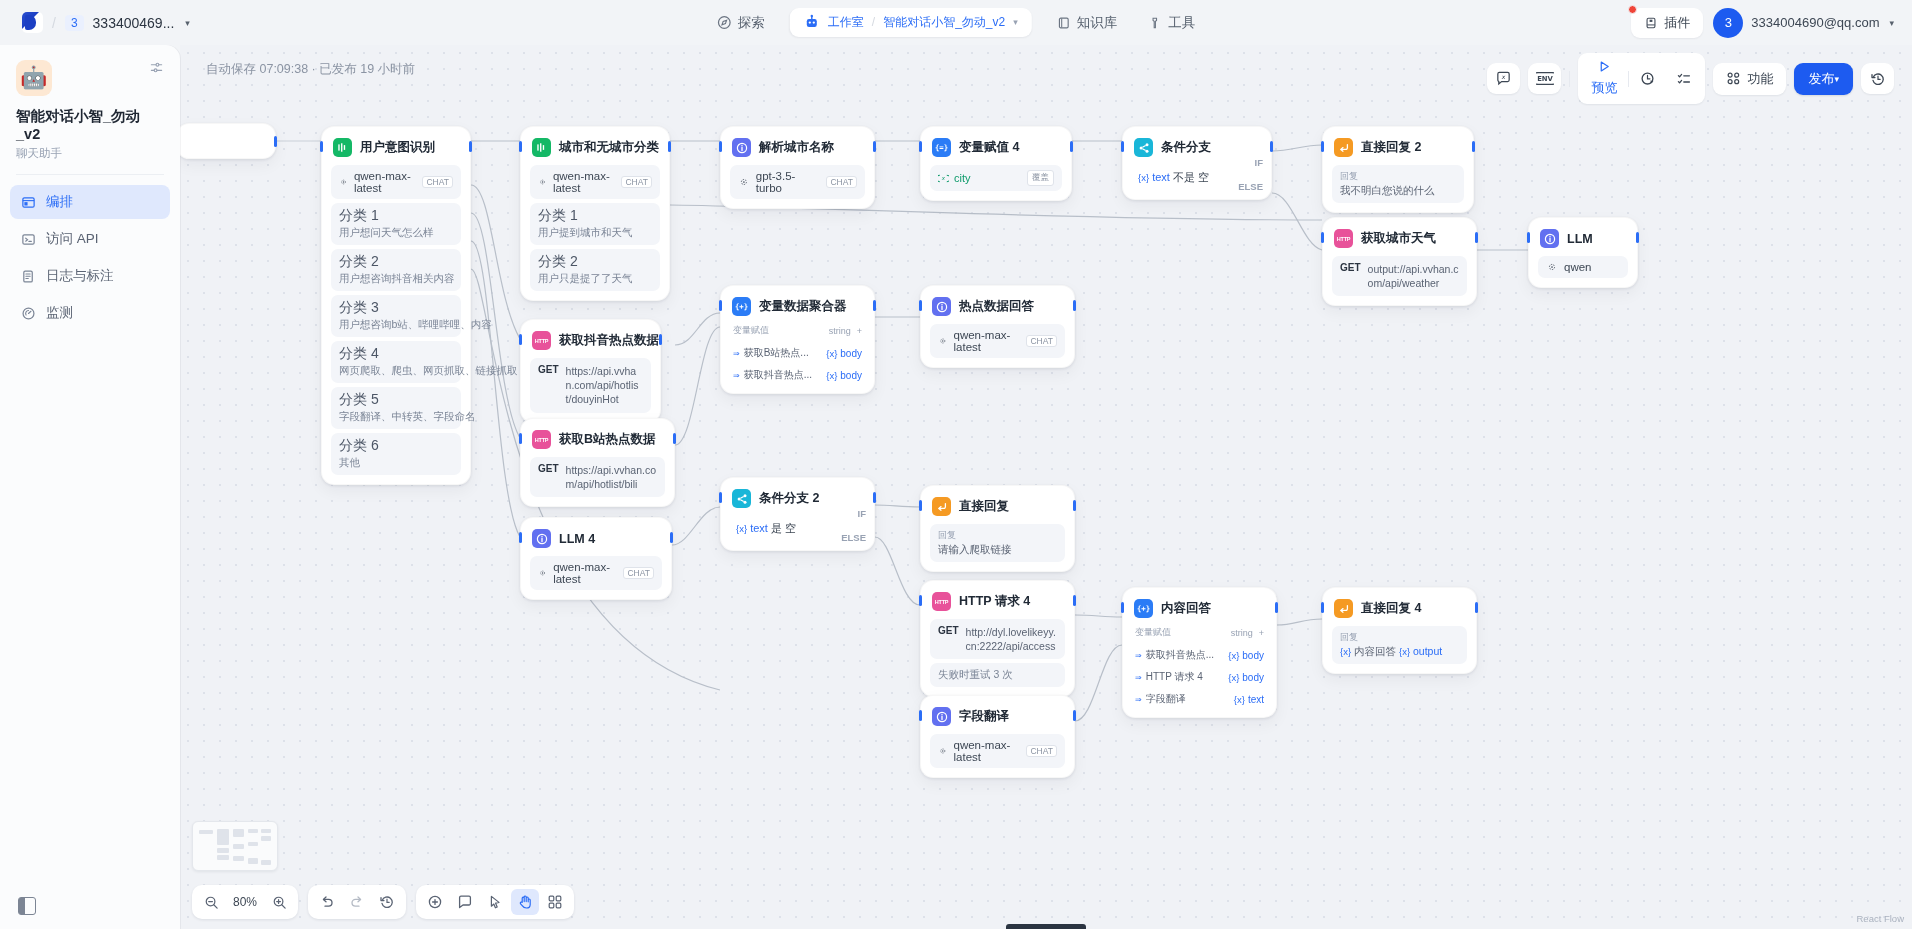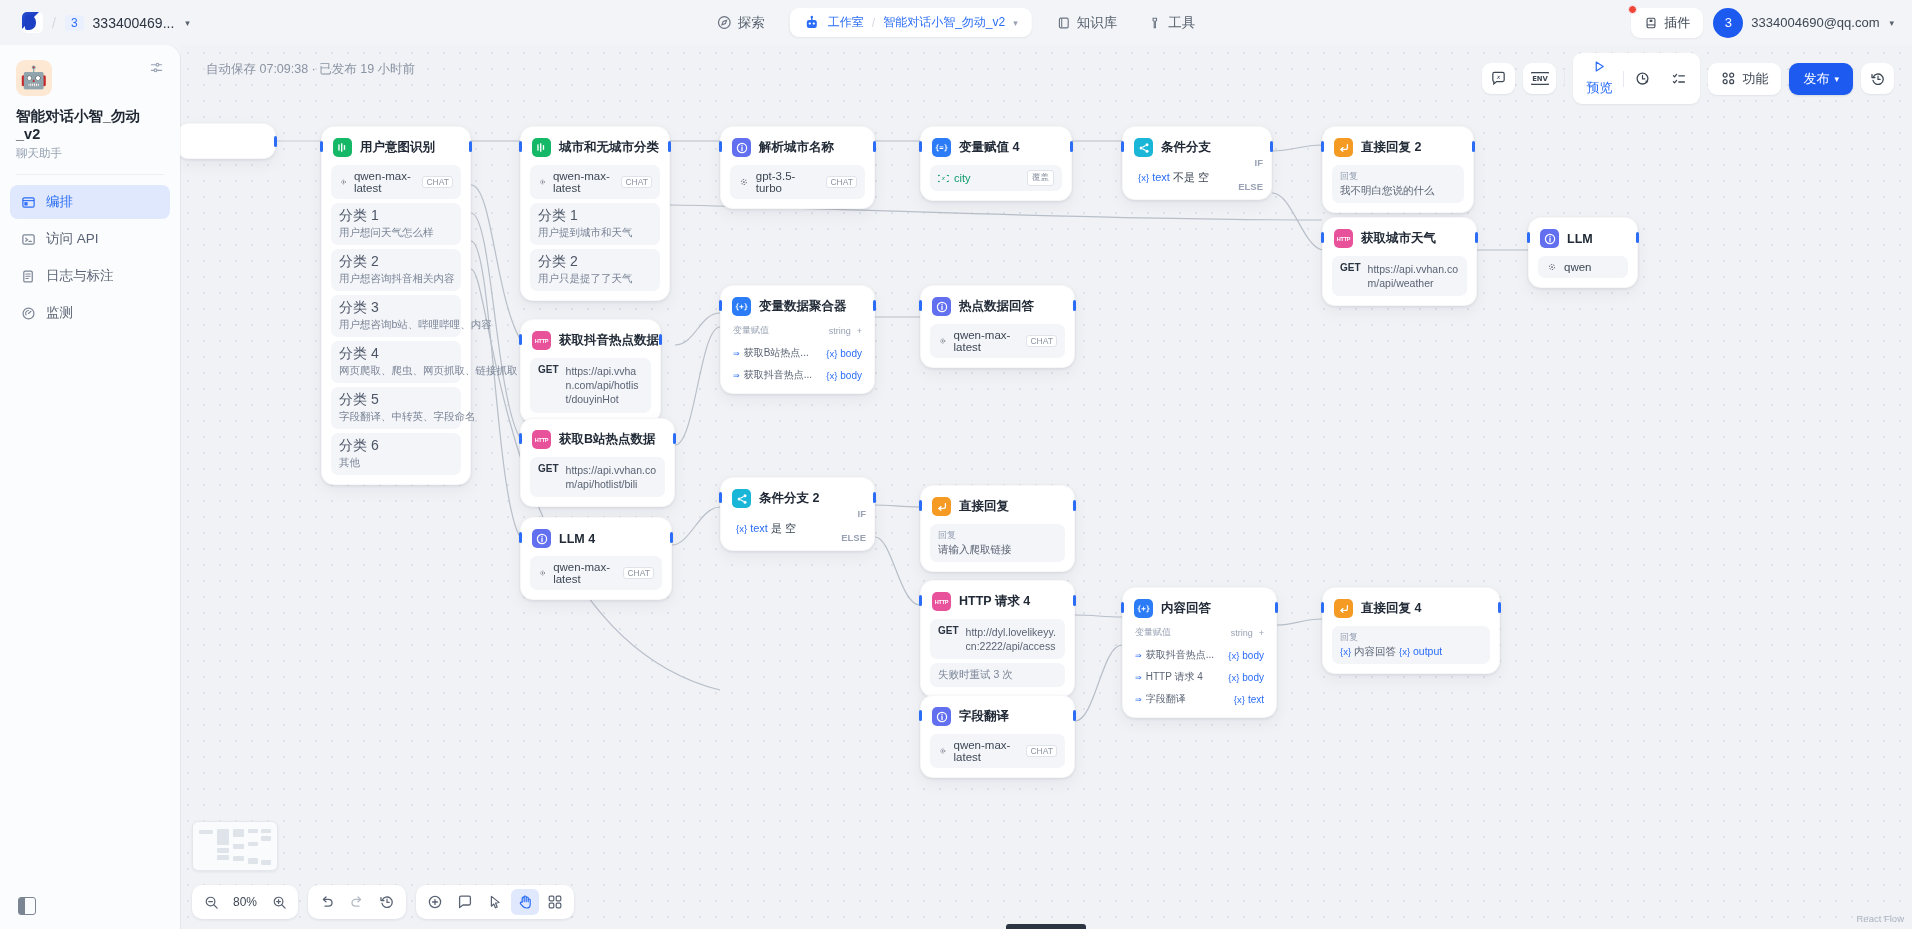--- a/index.html
+++ b/index.html
@@ -31,21 +31,21 @@
   .tb-slash { color: #d5d9e0; font-size: 14px; }
   .tb-count {
     color: #2b6df6; font-size: 12px; background: #eaf0fe;
     border-radius: 4px; padding: 1px 6px; font-weight: 500;
   }
   .tb-proj { color: #2b3441; font-size: 14px; }
   .tb-caret { color: #58616d; font-size: 9px; margin-left: 2px; }
 
   .tb-center {
     position: absolute; left: 50%; transform: translateX(-50%);
-    display: flex; align-items: center; gap: 3px;
+    display: flex; align-items: flex-start; gap: 3px;
   }
   .tb-nav {
     display: flex; align-items: center; gap: 6px;
     font-size: 13.5px; color: #555f6d; padding: 6px 14px; cursor: pointer;
     white-space: nowrap;
   }
   .tb-pill {
     display: flex; align-items: center; gap: 8px;
     background: #ffffff; border-radius: 9px;
     padding: 6px 14px; margin: 0 8px;
@@ -137,21 +137,21 @@
     display:flex; align-items:center; background:#fff; border-radius:9px;
     box-shadow:0 1px 2px rgba(16,24,40,.07); padding: 3px 4px; gap: 2px;
   }
   .tool-item {
     display:flex; align-items:center; gap:6px; padding: 4px 9px;
     border-radius:6px; cursor:pointer; font-size:13px; color:#3d4754;flex-direction:column;
   }
   .tool-item.blue { color:#2b6df6; font-weight:500; }
   .vline { width:1px; height:16px; background:#e6e9ef; }
   .btn-pub {
-    display:flex; align-items:center; gap:5px; background:#1d5bf0; color:#fff;
+    display:flex; align-items:center; background:#1d5bf0; color:#fff;
     border-radius:9px; padding:7px 14px; font-size:13px; font-weight:500; cursor:pointer;
     box-shadow:0 1px 2px rgba(16,24,40,.12);
   }
   .btn-plain {
     display:flex; align-items:center; gap:6px; background:#fff; color:#3d4754;
     border-radius:9px; padding:7px 13px; font-size:13px; cursor:pointer;
     box-shadow:0 1px 2px rgba(16,24,40,.07);
   }
 
   
@@ -649,21 +649,21 @@
       <div class="node" style="left: 1142px; top: 172px; width: 155px;">
         <div class="node-hd">
       <span class="node-ic ic-pink">
             <span style="font-size:5.5px;font-weight:700;letter-spacing:-.2px">HTTP</span>
           </span>
       <span class="node-tt">获取城市天气</span>
     </div>
         <div class="node-body">
           <div class="http-row">
         <span class="http-m">GET</span>
-        <span class="http-u">https://api.vvhan.com/api/weather</span>
+        <span class="http-u">output://api.vvhan.com/api/weather</span>
       </div>
         </div>
         <span class="port" style="left:-2px;top:14px"></span>
         <span class="port" style="right:-2px;top:14px"></span>
       </div>
       <div class="node" style="left: 1348px; top: 172px; width: 110px;">
         <div class="node-hd">
       <span class="node-ic ic-indigo">
             <svg width="12" height="12" viewBox="0 0 12 12">
               <circle cx="6" cy="6" r="4.6" fill="none" stroke="#fff" stroke-width="1.2"></circle>
@@ -899,21 +899,21 @@
           <span class="var-val"><span class="xtag">{x}</span>body</span>
         </div>
           <div class="var-row">
           <span class="var-name"><span style="color:#2b6df6;font-size:8px">⇒</span>字段翻译</span>
           <span class="var-val"><span class="xtag">{x}</span>text</span>
         </div>
         </div>
         <span class="port" style="left:-2px;top:14px"></span>
         <span class="port" style="right:-2px;top:14px"></span>
       </div>
-      <div class="node" style="left: 1142px; top: 542px; width: 178px;">
+      <div class="node" style="left: 1142px; top: 542px; width: 155px;">
         <div class="node-hd">
       <span class="node-ic ic-orange">
             <svg width="12" height="12" viewBox="0 0 12 12">
               <path d="M9.4 2.6 v3.2 a1.6 1.6 0 0 1 -1.6 1.6 H3.2" fill="none" stroke="#fff" stroke-width="1.3" stroke-linecap="round"></path>
               <path d="M5 5.6 L2.8 7.4 L5 9.2" fill="none" stroke="#fff" stroke-width="1.3" stroke-linecap="round" stroke-linejoin="round"></path>
             </svg>
           </span>
       <span class="node-tt">直接回复 4</span>
     </div>
         <div class="node-body">

